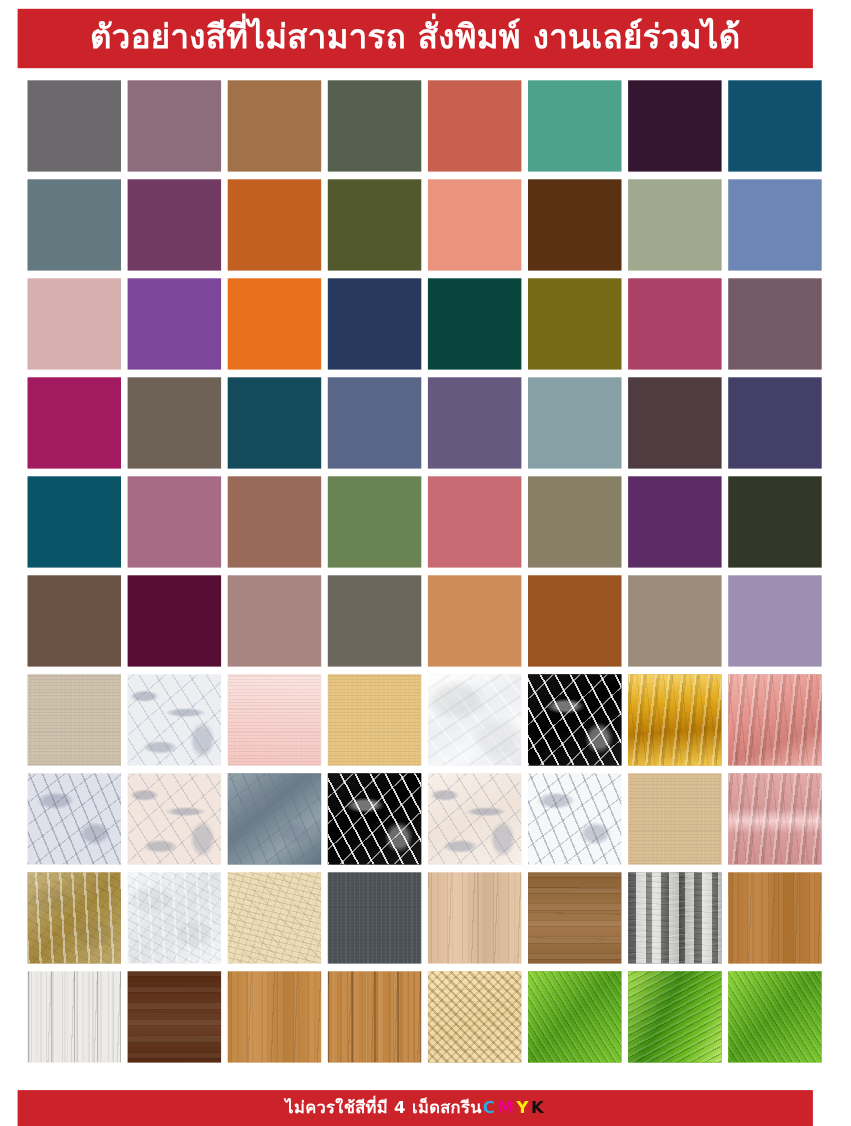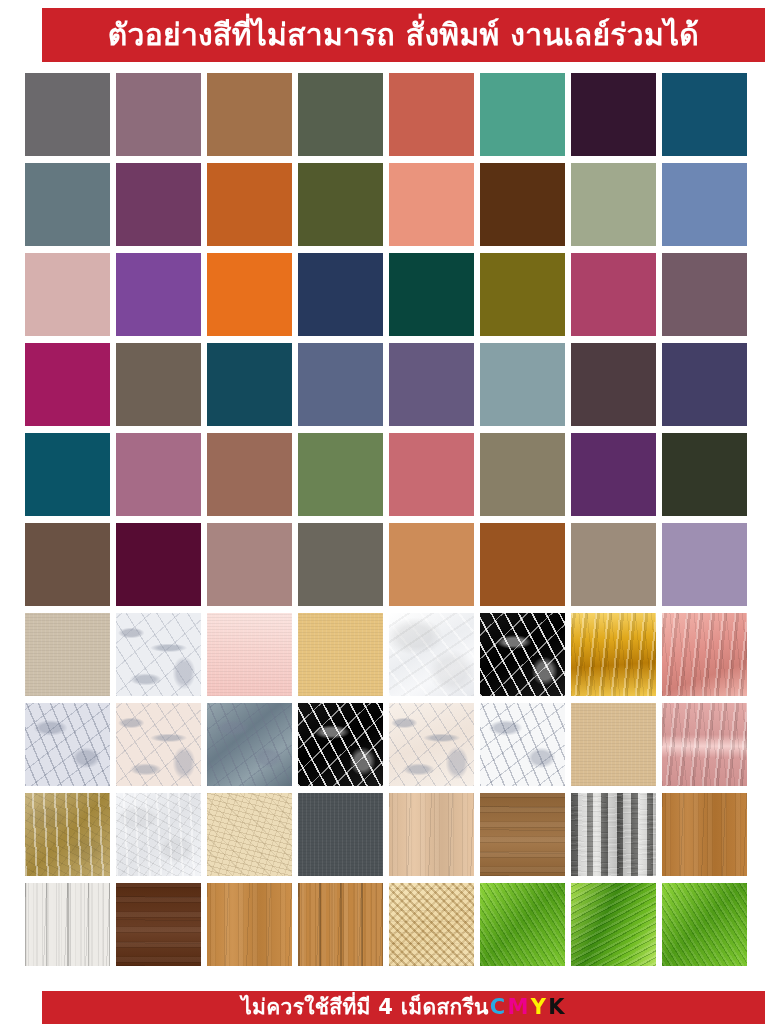--- a/index.html
+++ b/index.html
@@ -18,21 +18,21 @@
     position: relative;
     width: 774px;
     height: 1024px;
     background: #ffffff;
     box-sizing: border-box;
   }
 
   
   .banner {
     position: absolute;
-    left: 42px;
+    left: 16px;
     width: 723px;
     background: #cc2229;
     display: flex;
     align-items: center;
     justify-content: center;
     box-sizing: border-box;
     overflow: hidden;
   }
   #banner-top {
     top: 8px;
@@ -47,21 +47,21 @@
     font-weight: bold;
     white-space: nowrap;
     letter-spacing: 0.3px;
     line-height: 1;
     text-align: center;
   }
   #banner-top .banner-text {
     font-size: 30px;
   }
   #banner-bottom .banner-text {
-    font-size: 21px;
+    font-size: 15px;
     display: flex;
     align-items: baseline;
     gap: 0;
   }
   .cmyk {
     font-weight: bold;
     display: inline-block;
     padding: 0 1px;
   }
   .cmyk-c { color: #29abe2; }

